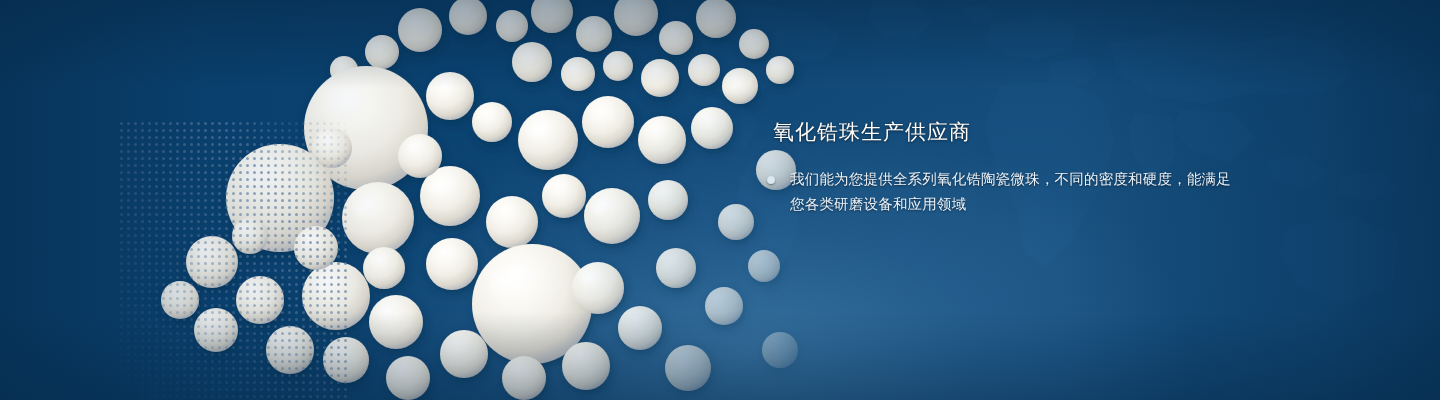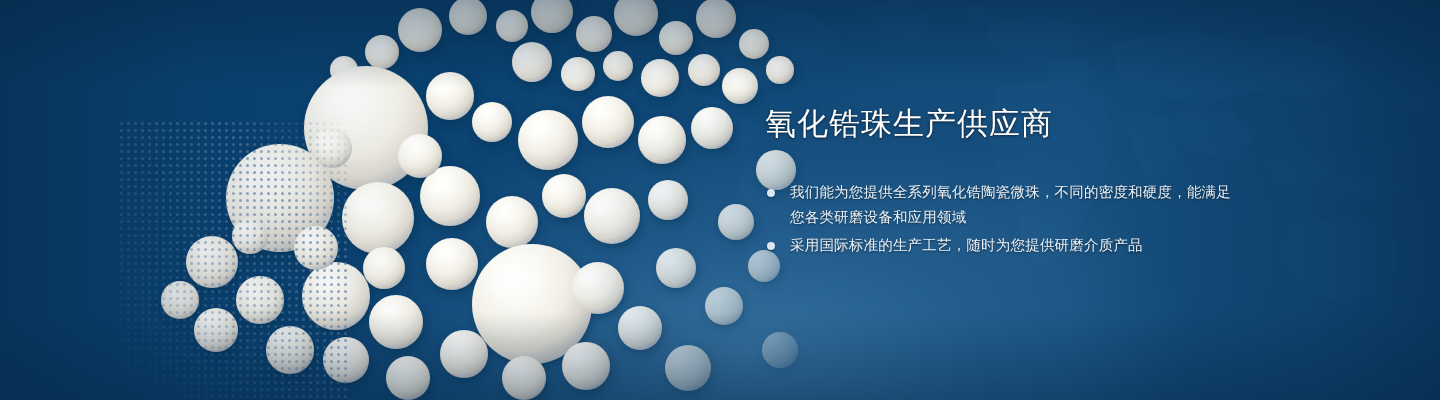--- a/index.html
+++ b/index.html
@@ -72,33 +72,33 @@
   .halftone svg { display: block; width: 100%; height: 100%; }
 
   
   .copy {
     position: absolute;
     left: 765px;
     top: 104px;
     width: 470px;
   }
   .headline {
-    margin: 0;
-    font-size: 31px;
+    margin: 8px;
+    font-size: 21px;
     line-height: 40px;
     font-weight: 400;
     color: #ffffff;
     letter-spacing: 1px;
     text-shadow: 0 1px 3px rgba(0,0,0,0.45), 0 0 1px rgba(0,0,0,0.6);
     white-space: nowrap;
   }
 
   .bullets {
     list-style: none;
-    margin: 36px 0 0 0;
+    margin: 15px 0 0 0;
     padding: 0;
   }
   .bullet {
     position: relative;
     padding-left: 25px;
     margin-bottom: 3px;
     font-size: 14.5px;
     line-height: 25px;
     color: #edf2f7;
     text-shadow: 0 1px 2px rgba(0,0,0,0.5);
@@ -303,20 +303,16 @@
   <div class="bg-vignette"></div>
 
   <div class="copy">
     <h1 class="headline">氧化锆珠生产供应商</h1>
 
     <ul class="bullets">
       <li class="bullet">
         <span class="bullet-dot"></span>
         <span class="bullet-text">我们能为您提供全系列氧化锆陶瓷微珠，不同的密度和硬度，能满足您各类研磨设备和应用领域</span>
       </li>
-      <li class="bullet">
-        <span class="bullet-dot"></span>
-        <span class="bullet-text">采用国际标准的生产工艺，随时为您提供研磨介质产品</span>
-      </li>
     </ul>
   </div>
 
 </div>
 
 </body></html>

